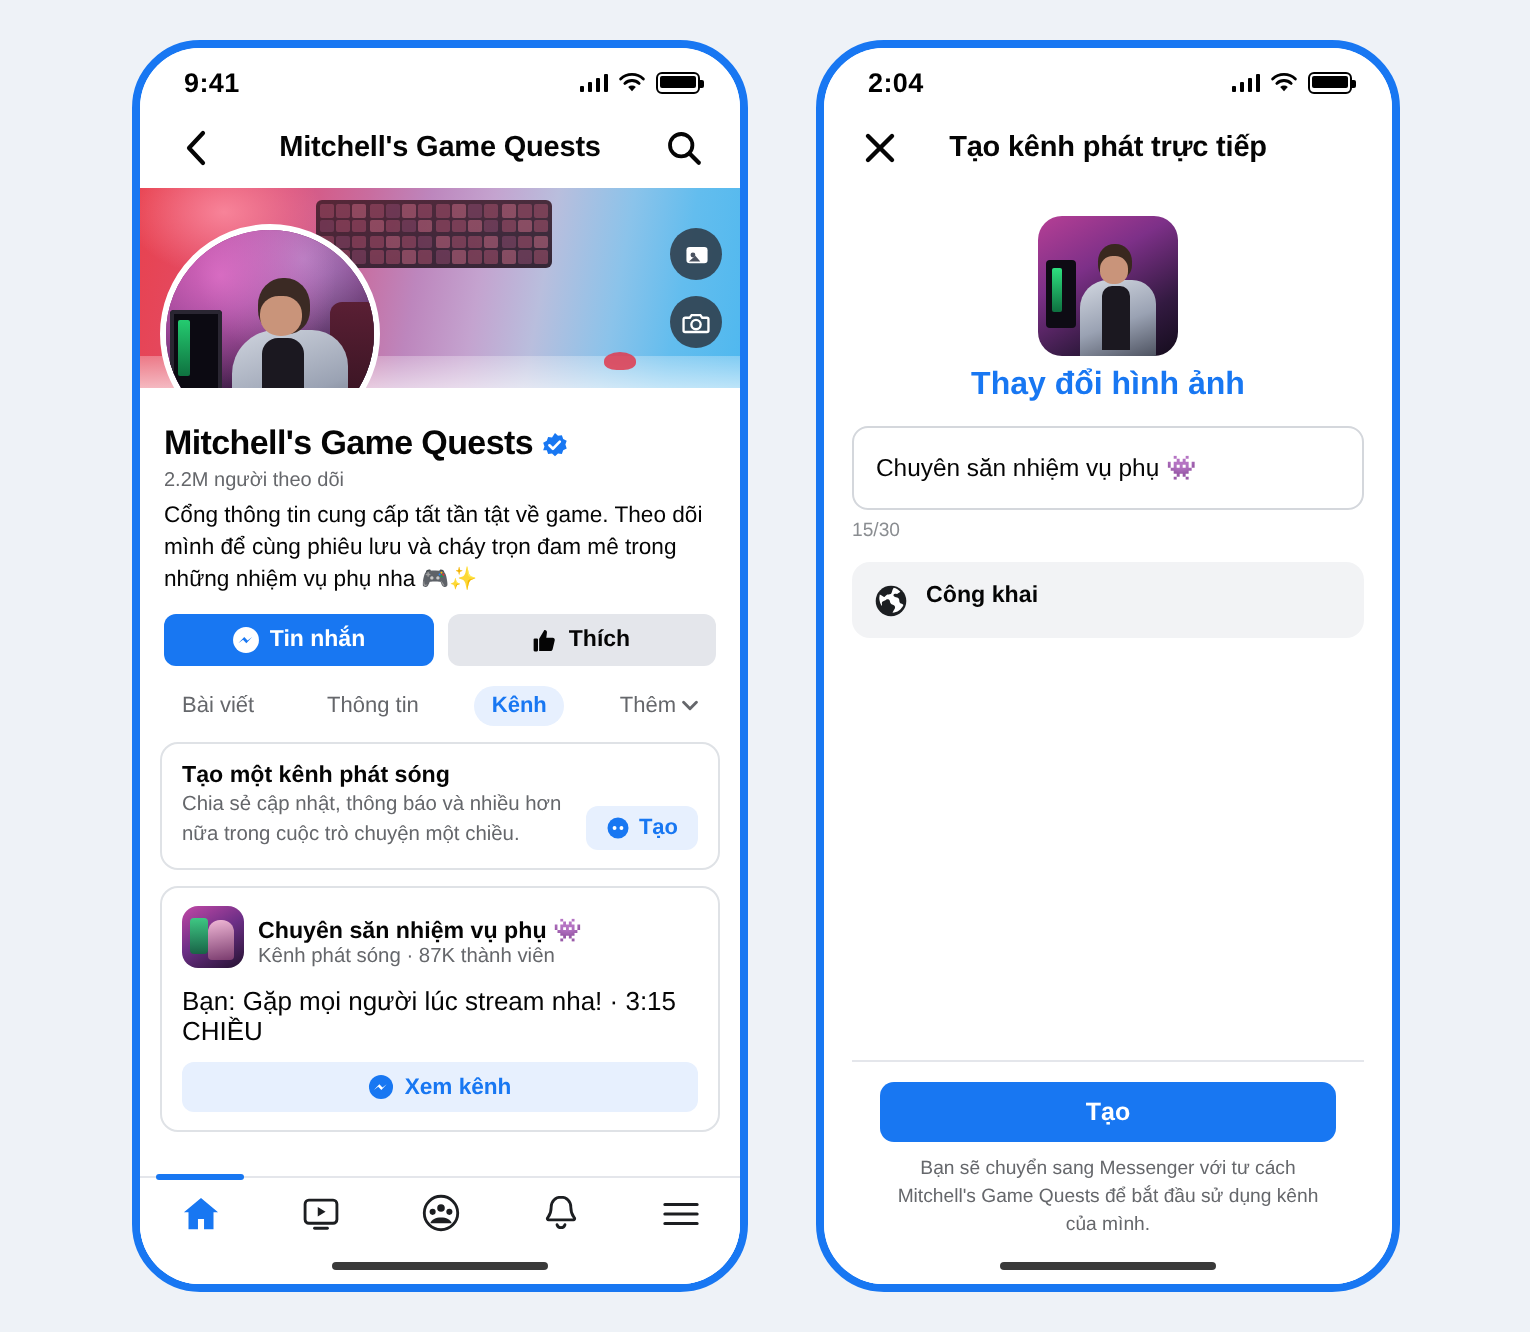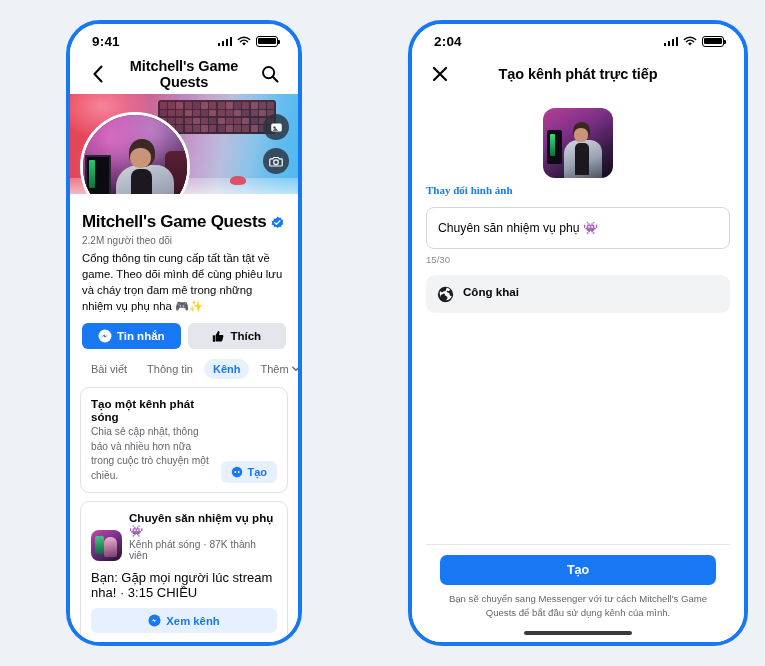--- a/index.html
+++ b/index.html
@@ -14,22 +14,22 @@
   
   .phone {
     position: absolute;
     background: #ffffff;
     border: 4px solid #1877f2;
     border-radius: 34px;
     overflow: hidden;
     display: flex;
     flex-direction: column;
   }
-  .phone.left  { left: 66px;  top: 20px; width: 236px; height: 626px; }
-  .phone.right { left: 408px; top: 20px; width: 340px; height: 626px; }
+  .phone.left  { left: 66px;  top: 20px; width: 308px; height: 626px; }
+  .phone.right { left: 408px; top: 20px; width: 292px; height: 626px; }
 
   
   .statusbar {
     height: 30px; flex: 0 0 30px;
     display: flex; align-items: center; justify-content: space-between;
     padding: 4px 20px 0 22px;
     background: #fff;
   }
   .status-time { font-size: 13.5px; font-weight: bold; color: #000; letter-spacing: .2px; }
   .status-icons { display: flex; align-items: center; gap: 5px; }
@@ -237,22 +237,22 @@
     background: linear-gradient(150deg,#b63f95 0%, #7d3088 36%, #331a41 72%, #140c1c 100%);
     position: relative; overflow:hidden;
   }
   .thumb-big .tm { position:absolute; left:4px; top:22px; width:15px; height:34px; background:#0e0b14; border-radius:2px; }
   .thumb-big .tm::after { content:""; position:absolute; left:3px; top:4px; width:5px; height:22px; background:linear-gradient(180deg,#2ee07f,#0e7040); border-radius:1px; }
   .thumb-big .th { position:absolute; left:30px; top:14px; width:17px; height:18px; background:#39281f; border-radius:48% 48% 42% 42%; }
   .thumb-big .tf { position:absolute; left:31px; top:20px; width:14px; height:14px; background:#c9947a; border-radius:45%; }
   .thumb-big .tb { position:absolute; left:21px; top:32px; width:38px; height:38px; background:linear-gradient(160deg,#d3d8e1,#9aa2b3 55%,#4e5361); border-radius:14px 12px 0 0; }
   .thumb-big .ts { position:absolute; left:32px; top:35px; width:14px; height:32px; background:#1b1820; border-radius:5px 5px 0 0; }
   .change-link {
-    text-align:left; color:#1877f2; font-size: 11px; font-weight:bold;
-    margin-top: 6px; cursor:pointer;font-family:Liberation Serif, serif;
+    text-align:center; color:#1877f2; font-size: 16px; font-weight:bold;
+    margin-top: 6px; cursor:pointer;
   }
   .name-input {
     margin-top: 11px; height: 42px; border: 1px solid #d4d7dc; border-radius: 8px;
     display:flex; align-items:center; padding: 0 11px;
     font-size: 12.2px; color:#050505; background:#fff;
   }
   .counter { font-size: 9.6px; color:#8a8d91; margin-top: 5px; }
   .privacy {
     margin-top: 10px; background:#f2f3f5; border-radius: 9px;
     padding: 10px 11px; display:flex; gap: 9px; align-items:flex-start;justify-content:center;

